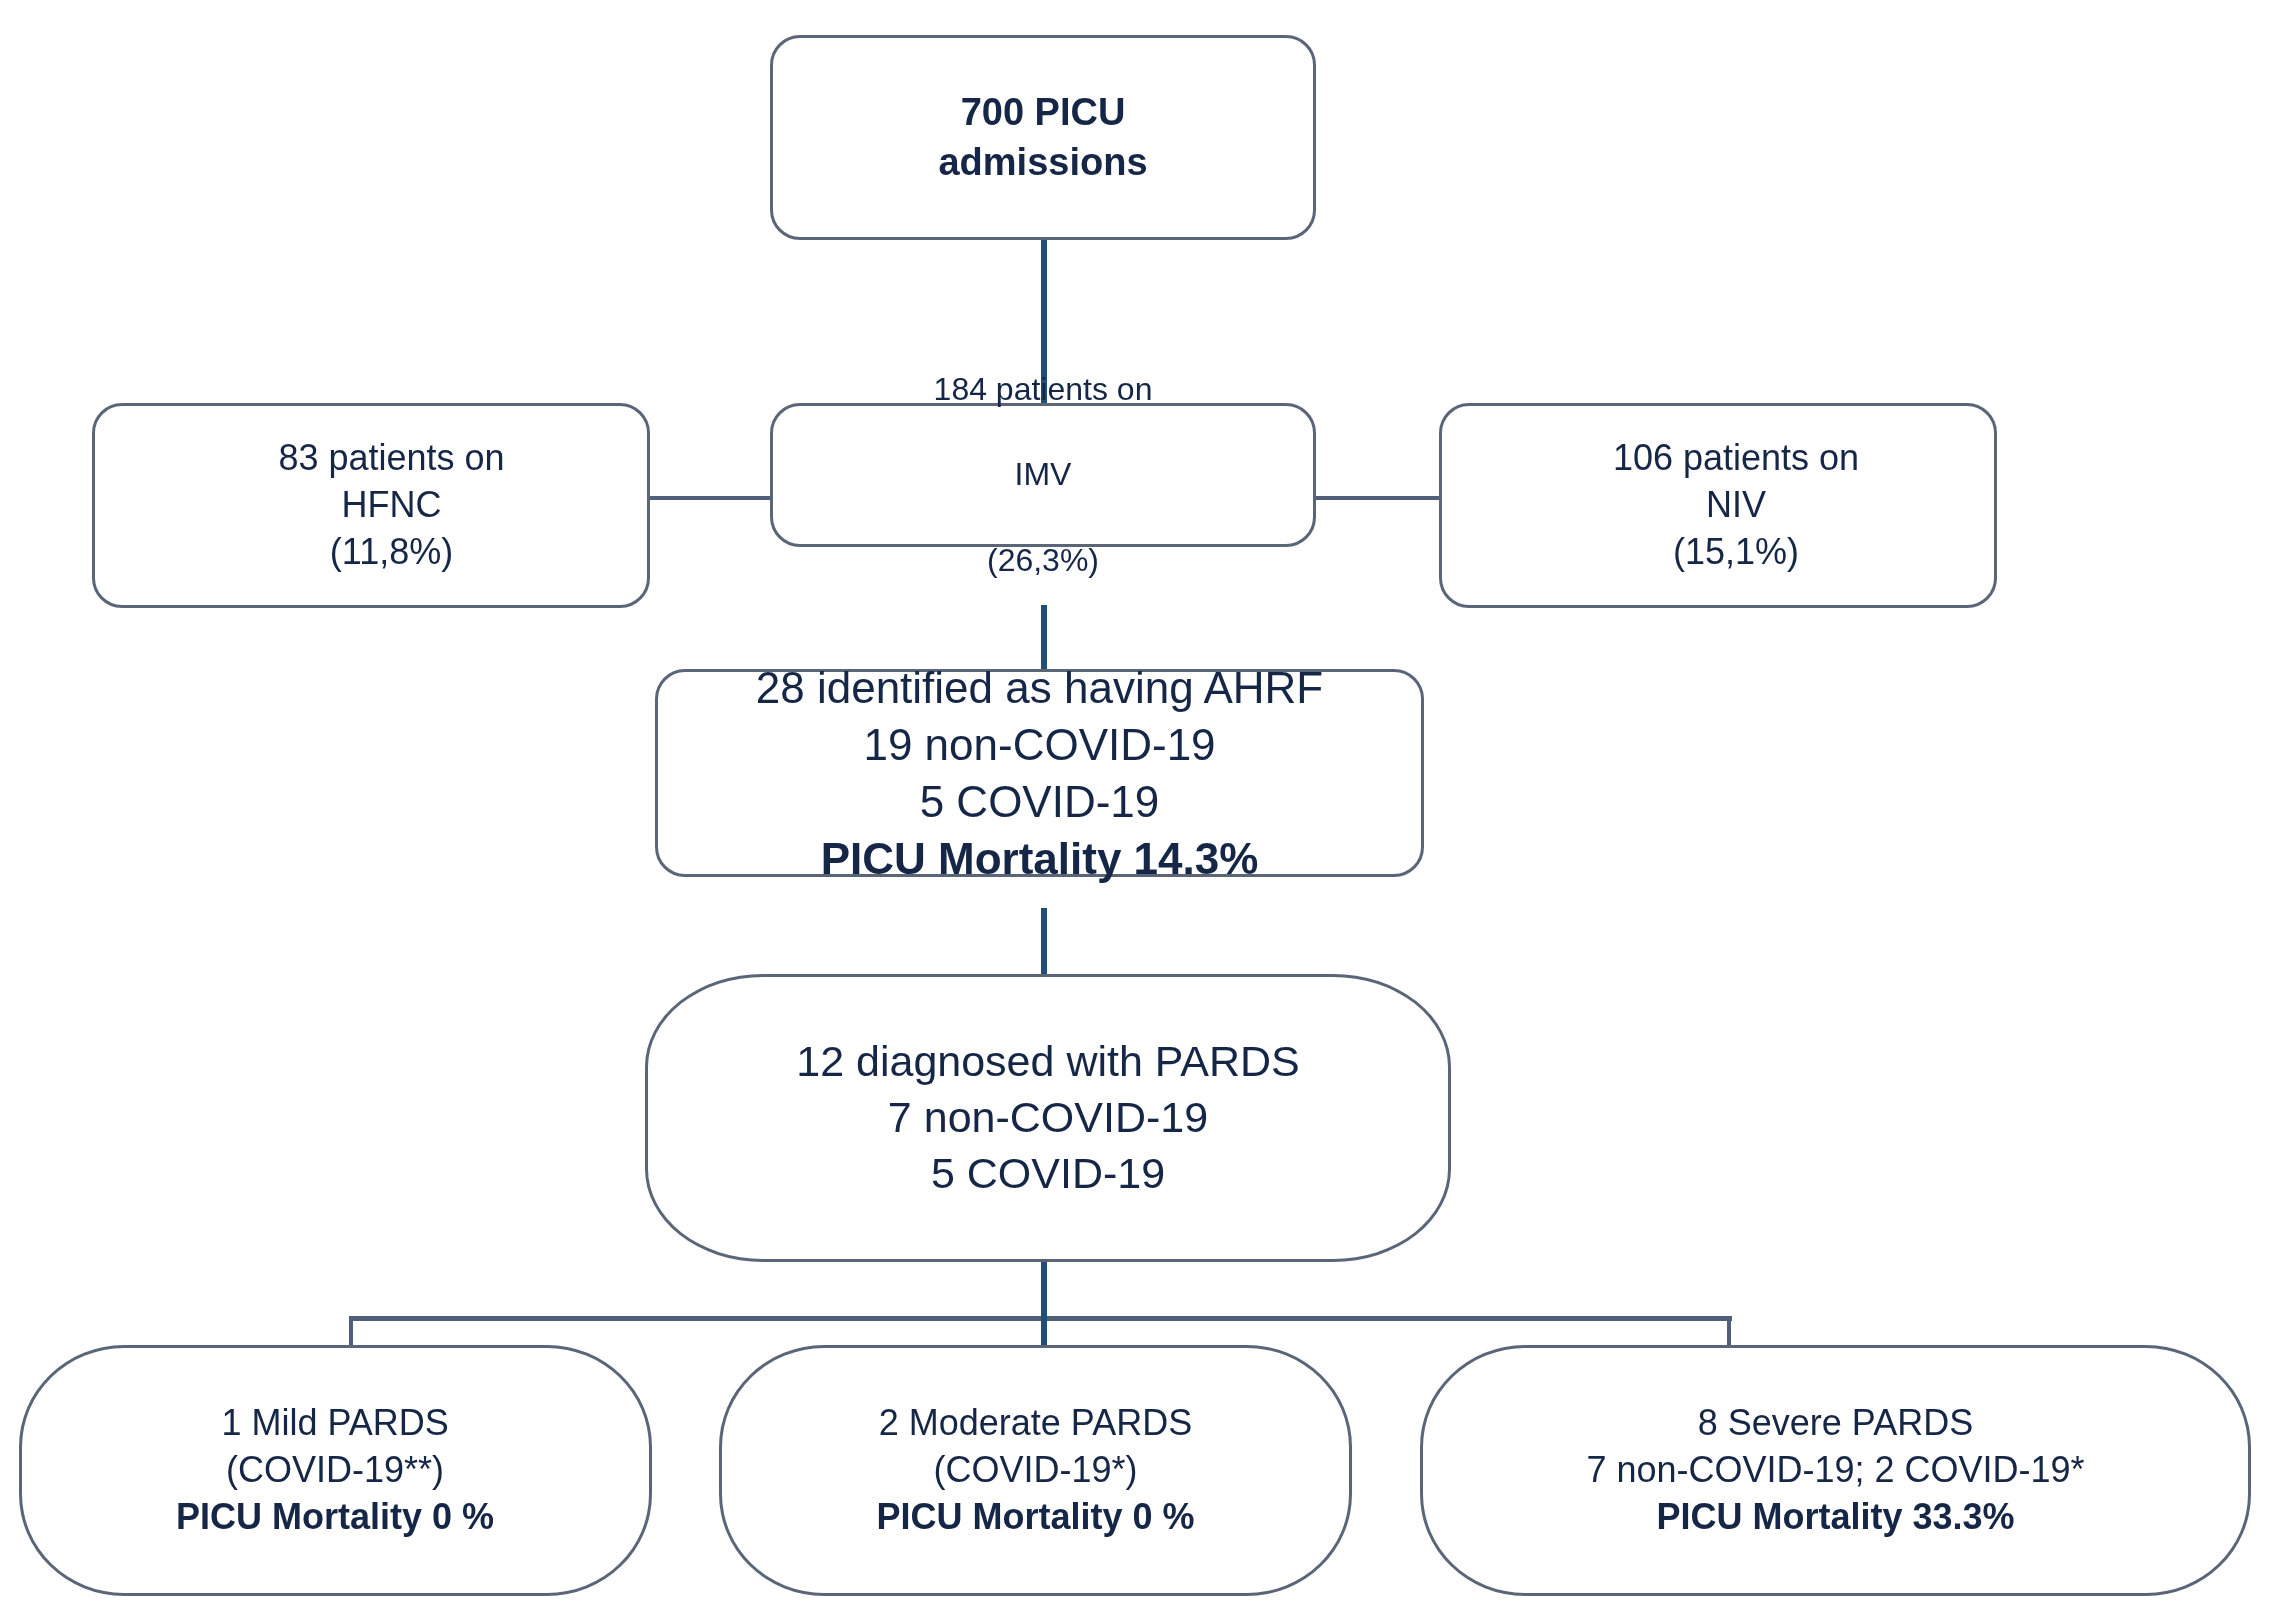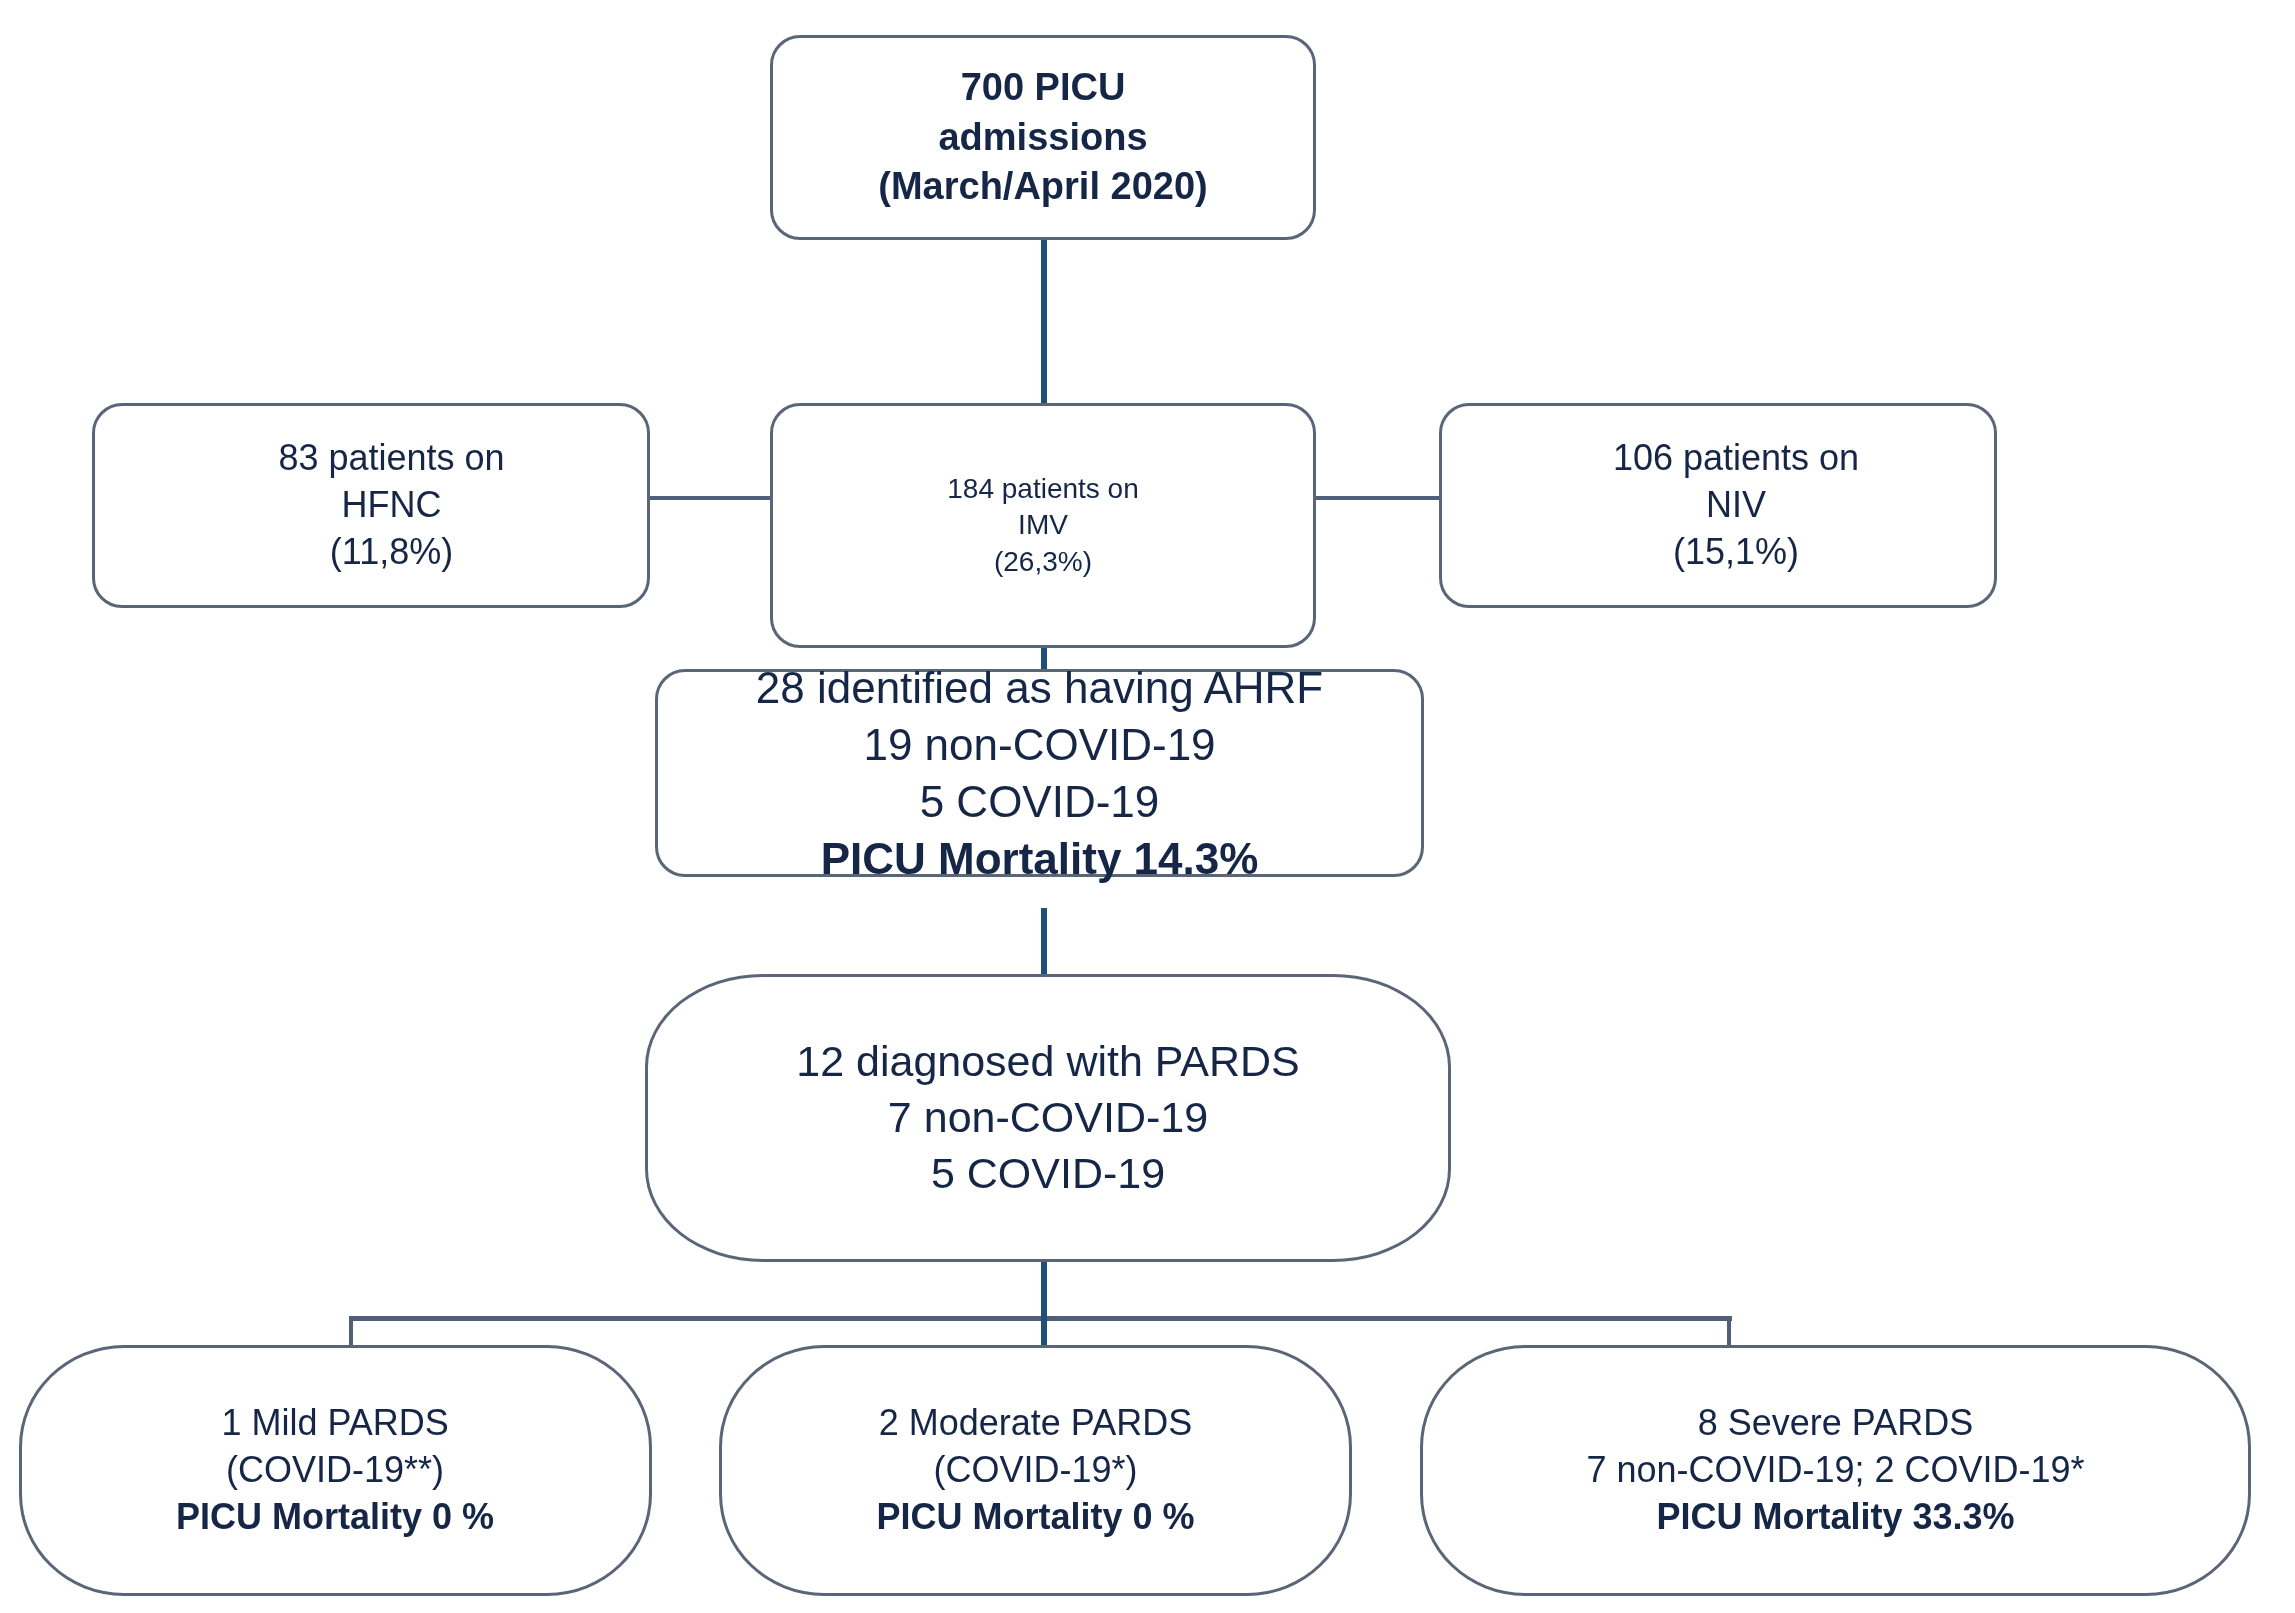--- a/index.html
+++ b/index.html
@@ -46,21 +46,21 @@
   .conn {
     position: absolute;
     background: #1f4e79;
     z-index: 1;
   }
   .conn.thin { background: #50607a; }
 
   
   #node-admissions   { left: 770px; top:  35px;  width: 546px;  height: 205px;  font-size: 38px; }
   #node-hfnc         { left: 92px;  top: 403px;  width: 558px;  height: 205px;  font-size: 36px; padding-left: 41px; }
-  #node-imv          { left: 770px; top: 403px;  width: 546px;  height: 245px;  font-size: 28px; }
+  #node-imv          { left: 770px; top: 403px;  width: 546px;  height: 144px;  font-size: 32px; gap: 44px; }
   #node-niv          { left: 1439px; top: 403px;  width: 558px;  height: 205px;  font-size: 36px; padding-left: 36px; }
   #node-ahrf         { left: 655px; top: 669px; width: 769px; height: 208px;  font-size: 44px; }
   #node-pards        { left: 645px; top: 974px; width: 806px; height: 288px;  font-size: 43px; }
   #node-mild         { left:  18.6px;  top: 1345px; width: 633px; height: 251px;  font-size: 36px; }
   #node-moderate     { left: 719px; top: 1345px; width: 633px; height: 251px;  font-size: 36px; }
   #node-severe       { left: 1420px; top: 1345px; width: 831px; height: 251px;  font-size: 36px; }
 
   
   #conn-adm-imv      { left: 1041px; top: 239px;  width: 5.6px;   height: 166px; }
   
@@ -92,21 +92,20 @@
   <div class="conn" id="conn-ahrf-pards"></div>
   <div class="conn" id="conn-pards-bus"></div>
   <div class="conn thin" id="conn-bus"></div>
   <div class="conn thin" id="conn-drop-left"></div>
   <div class="conn" id="conn-drop-mid"></div>
   <div class="conn thin" id="conn-drop-right"></div>
 
   <div class="node rounded" id="node-admissions">
     <span class="line bold">700 PICU</span>
     <span class="line bold">admissions</span>
-    <span class="line bold">(March/April 2020)</span>
   </div>
 
   <div class="node rounded" id="node-hfnc">
     <span class="line">83 patients on</span>
     <span class="line">HFNC</span>
     <span class="line">(11,8%)</span>
   </div>
 
   <div class="node rounded" id="node-imv">
     <span class="line">184 patients on</span>

